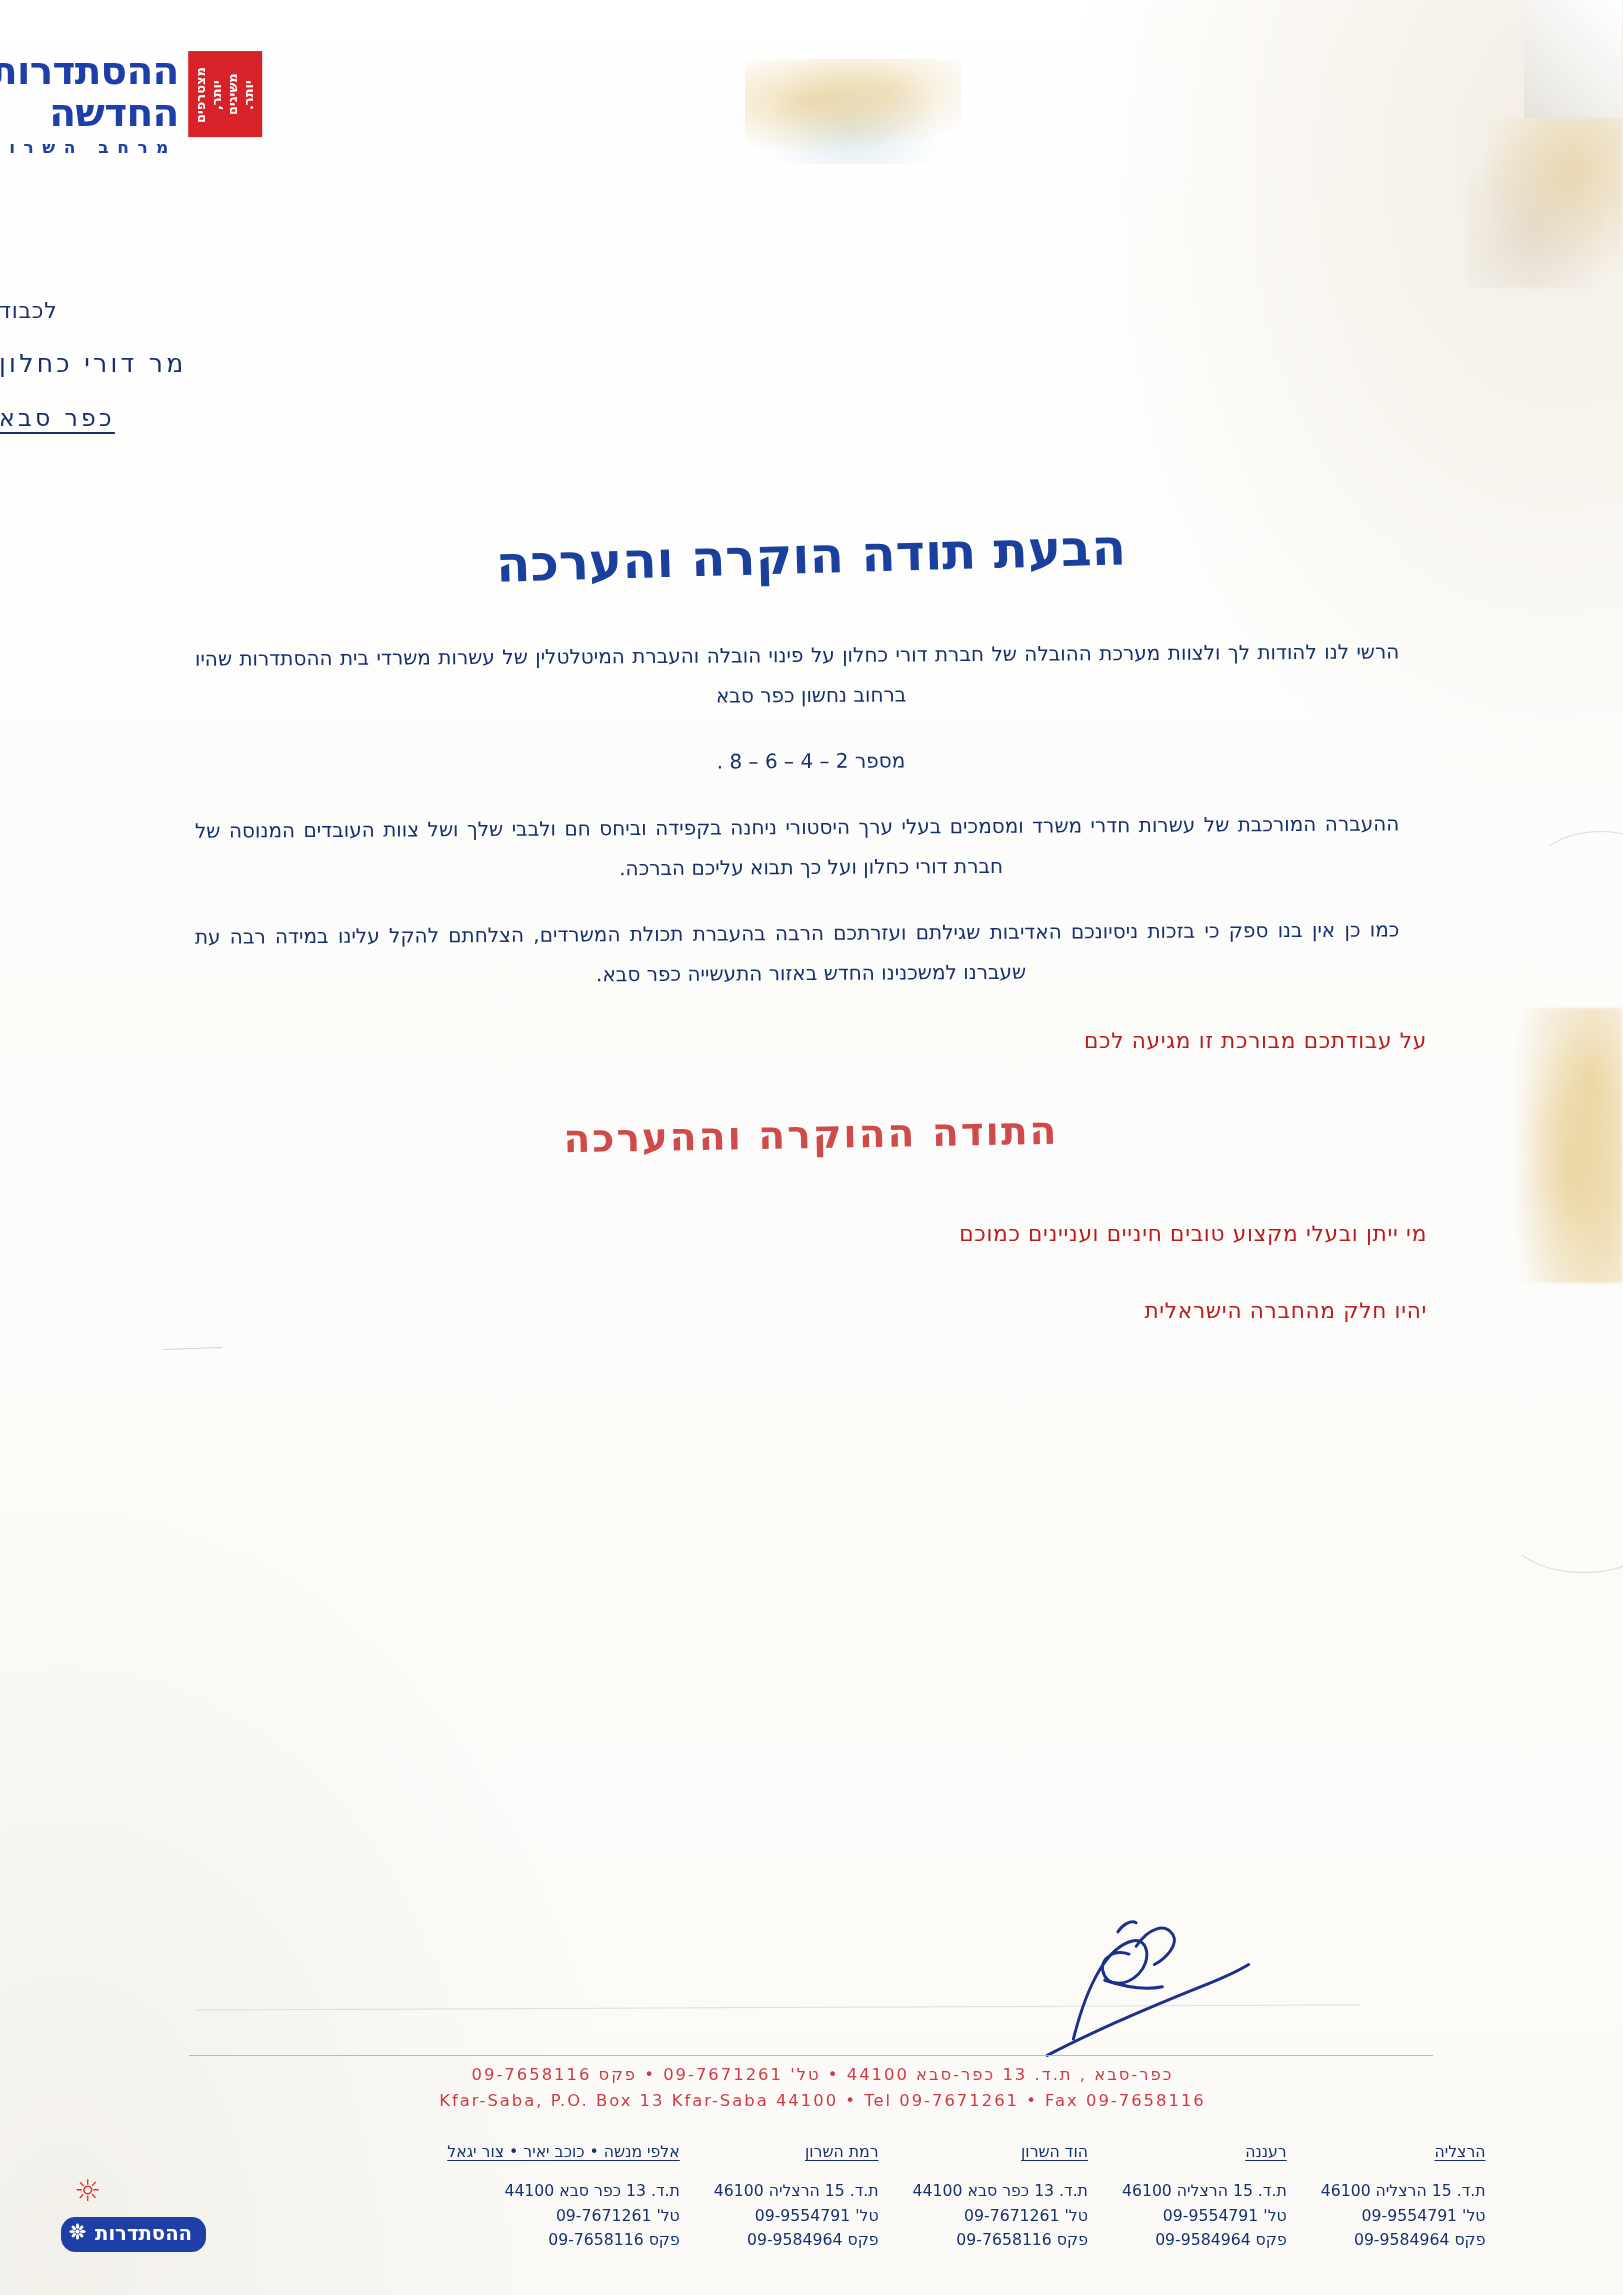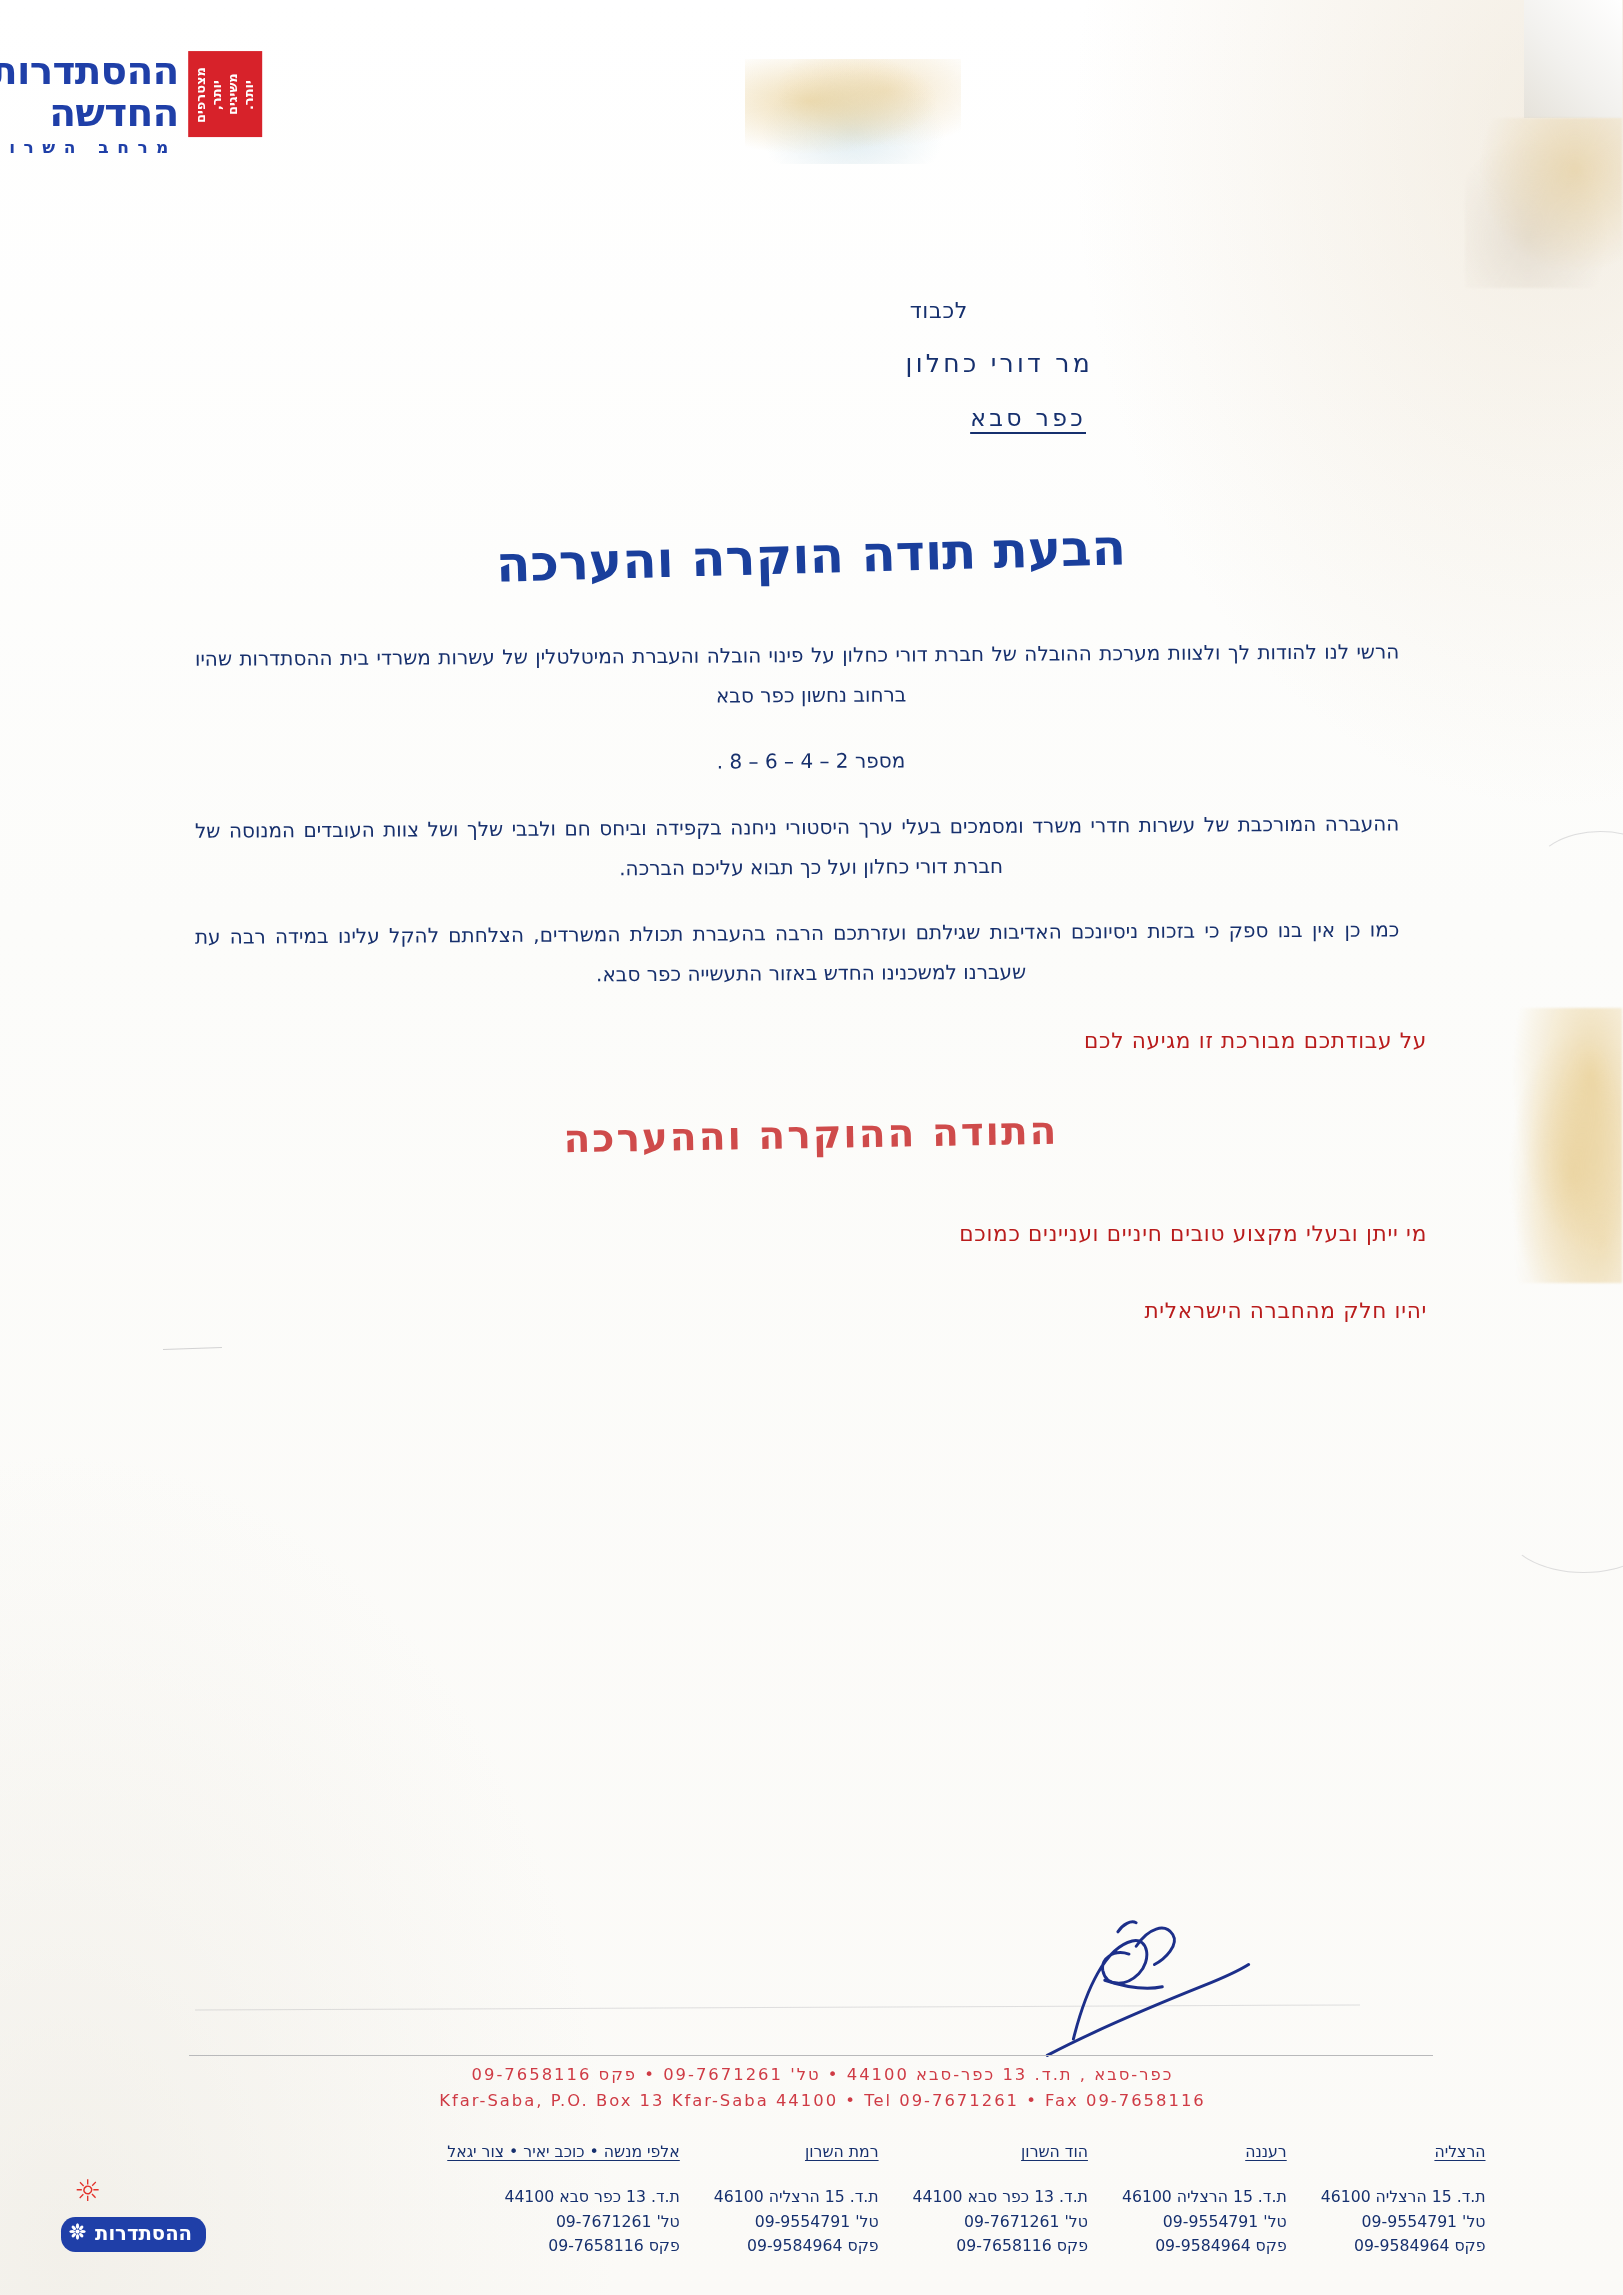--- a/index.html
+++ b/index.html
@@ -81,21 +81,21 @@
     letter-spacing: 0px;
   }
   .logo-badge span { display: block; }
 
   
   .addressee {
     position: absolute;
     top: 298px;
     left: 0;
     right: 0;
-    text-align: right;
+    text-align: left;
     direction: rtl;
   }
   .addressee .line {
     color: #16306e;
     font-size: 22px;
     margin-bottom: 26px;
     letter-spacing: 0.7px;
   }
   .addressee .l-lichvod { margin-right: 655px; }
   .addressee .l-name {
@@ -222,21 +222,21 @@
   .fcol {
     text-align: right;
     padding-left: 27.5px;
     padding-right: 6.5px;
     min-width: 164px;
     line-height: 1.55;
   }
   .fcol .ftitle {
     text-decoration: underline;
     text-underline-offset: 3.3px;
-    margin-bottom: 21px;
+    margin-bottom: 15px;
     font-size: 15.7px;
   }
   .fcol .frow { white-space: nowrap; }
   .fcol.wide { min-width: 209px; }
 
   
   .mini-logo {
     position: absolute;
     top: 2176px;
     left: 62px;

